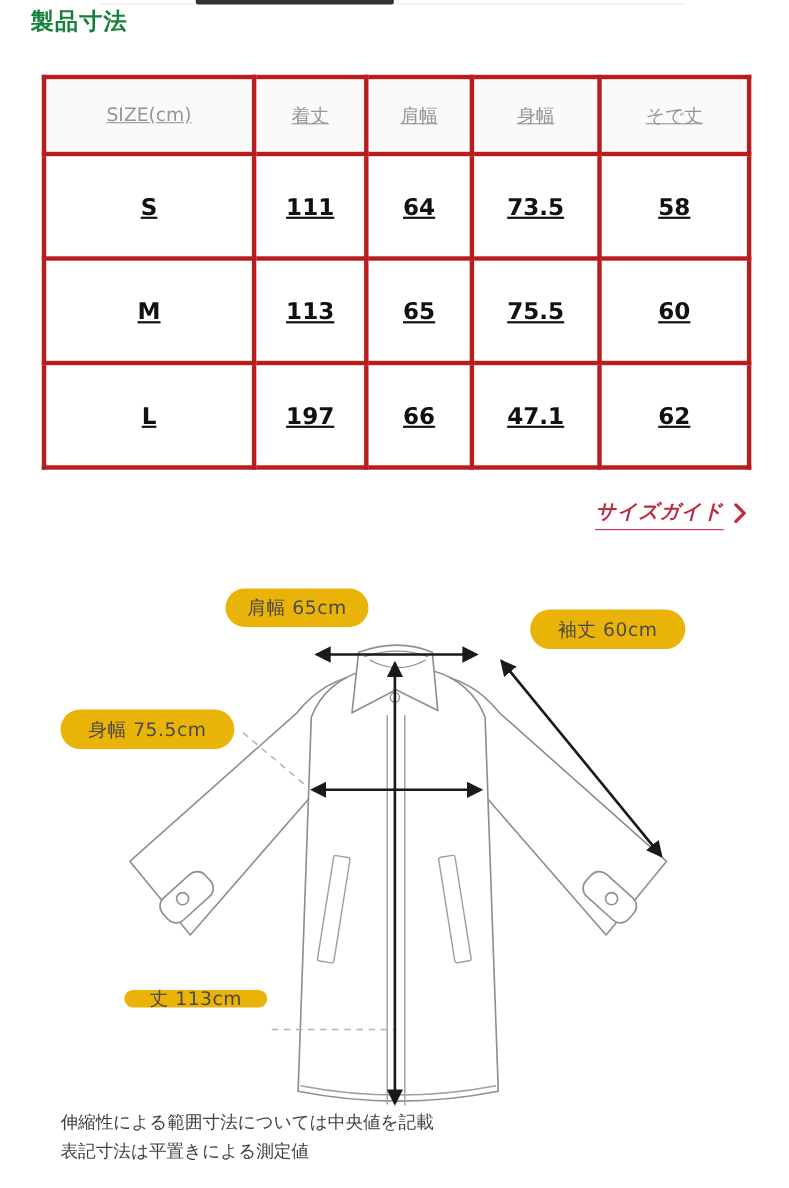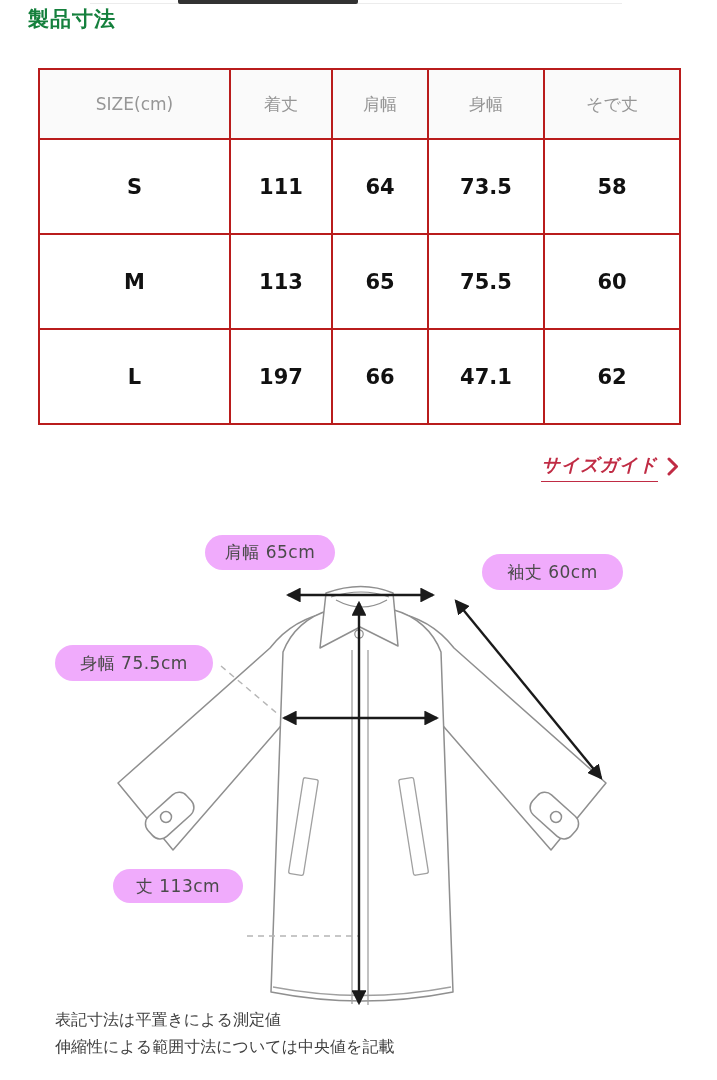--- a/index.html
+++ b/index.html
@@ -9,39 +9,39 @@
 
   
   .divider-hairline { position:absolute; left:90px; top:3px; width:532px; height:1px; background:#ececec; }
   .top-cutoff-bar { position:absolute; left:178px; top:0; width:180px; height:4px; background:#323232; border-radius:0 0 2px 2px; }
 
   .page-title { position:absolute; left:28px; top:5px; font-size:21px; font-weight:700; color:#15803d; letter-spacing:1px; }
 
   
   .size-table { position:absolute; left:38px; top:68px; width:641px; border-collapse:collapse;
                 table-layout:fixed; text-align:center; }
-  .size-table th, .size-table td { border:2px solid #b91c1c; }
+  .size-table th, .size-table td { border:4px solid #b91c1c;text-decoration:underline; }
   .size-table th { height:70px; background:#fafafa; color:#969696; font-weight:400; font-size:17px; }
   .size-table td { height:95px; background:#fff; color:#111; font-weight:700; font-size:21px; }
 
   
   .sizeguide-row { position:absolute; right:38px; top:450px; height:34px; display:flex; align-items:center; }
   .sizeguide-link { display:flex; align-items:center; text-decoration:none; cursor:pointer; }
   .sizeguide-text { font-size:18px; font-weight:600; color:#c02b44; padding-bottom:4px;
                     border-bottom:1.5px solid #c02b44; letter-spacing:1px;font-style:italic; }
   .chev { margin-left:9px; margin-bottom:2px; }
 
   
   .diagram-svg { position:absolute; left:0; top:500px; }
-  .pill { position:absolute; background:#f0abfc; color:#4a4a4a; border-radius:18px;
+  .pill { position:absolute; background:#eab308; color:#4a4a4a; border-radius:18px;
           display:flex; align-items:center; justify-content:center; font-size:17px; letter-spacing:0.5px; }
   .pill-shoulder { left:205px; top:535px; width:130px; height:35px; }
   .pill-sleeve   { left:482px; top:554px; width:141px; height:36px; }
   .pill-width    { left:55px;  top:645px; width:158px; height:36px; }
-  .pill-length   { left:113px; top:869px; width:130px; height:34px; }
+  .pill-length   { left:113px; top:900px; width:130px; height:16px; }
 
   .notes { position:absolute; left:55px; top:1006px; font-size:16px; color:#3f3f3f; line-height:27px; }
 </style>
 </head>
 <body>
 
 <div class="divider-hairline"></div>
 <div class="top-cutoff-bar"></div>
 
 <h2 class="page-title">製品寸法</h2>
@@ -147,15 +147,15 @@
     <line x1="456" y1="101" x2="601" y2="278" marker-start="url(#ah)" marker-end="url(#ah)"></line>
   </g>
 </svg>
 
 <div class="pill pill-shoulder">肩幅 65cm</div>
 <div class="pill pill-sleeve">袖丈 60cm</div>
 <div class="pill pill-width">身幅 75.5cm</div>
 <div class="pill pill-length">丈 113cm</div>
 
 <div class="notes">
+  <div>伸縮性による範囲寸法については中央値を記載</div>
   <div>表記寸法は平置きによる測定値</div>
-  <div>伸縮性による範囲寸法については中央値を記載</div>
 </div>
 
 </body></html>

